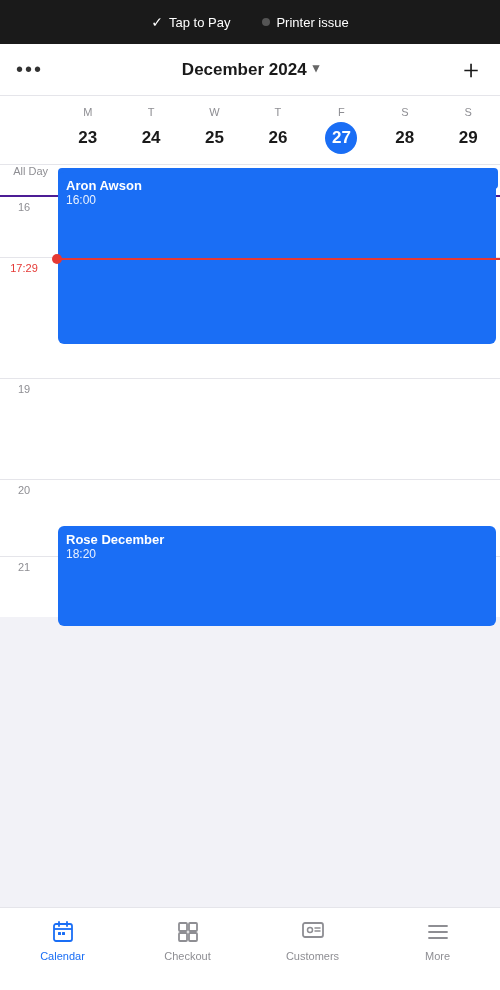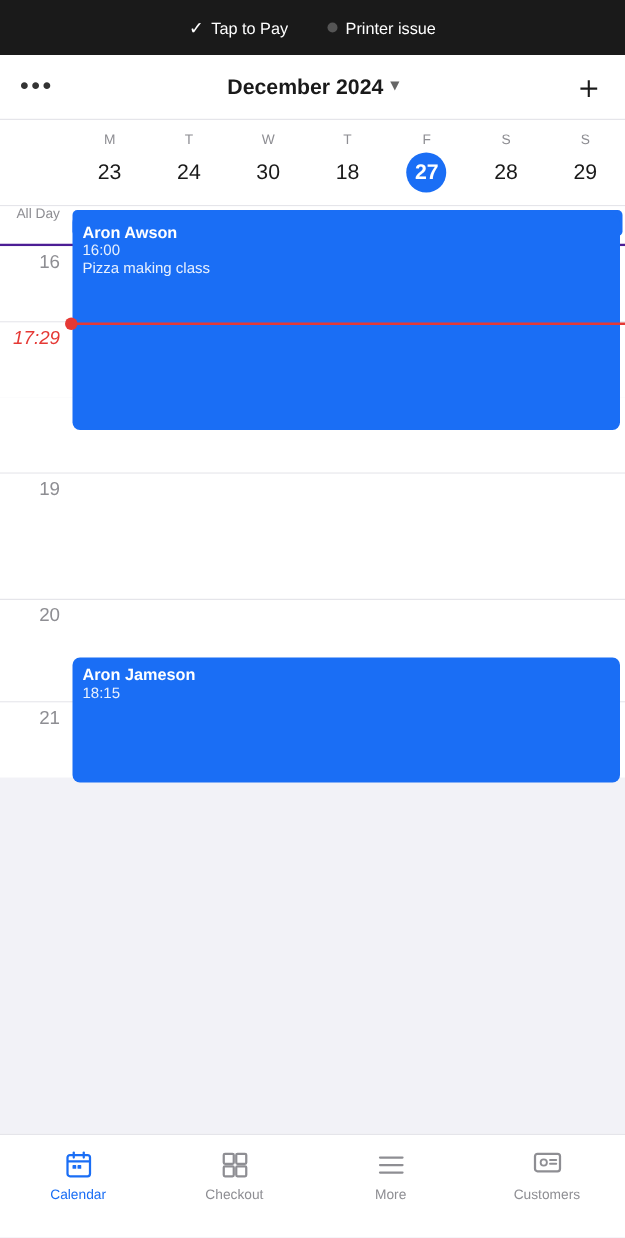--- a/index.html
+++ b/index.html
@@ -98,21 +98,21 @@
       padding: 4px 0;
     }
     .week-day-name {
       font-size: 11px;
       color: #8e8e93;
       font-weight: 500;
       text-transform: uppercase;
     }
     .week-day-num {
       font-size: 17px;
-      font-weight: 400;
+      font-weight: 700;
       color: #1a1a1a;
       width: 32px;
       height: 32px;
       display: flex;
       align-items: center;
       justify-content: center;
       border-radius: 50%;
     }
     .week-day-num.today {
       background: #1a6ef5;
@@ -157,29 +157,28 @@
       display: flex;
       min-height: 60px;
       position: relative;
       background: white;
     }
     .time-row:not(:last-child) {
       border-bottom: 1px solid #e5e5ea;
     }
     .time-label {
       width: 56px;
-      font-size: 15px;
+      font-size: 11px;
       color: #8e8e93;
-      text-align: right;
+      text-align: center;
       padding-right: 8px;
       padding-top: 4px;
     }
     .time-label.now-time {
       color: #e53935;
-      font-style: italic;
     }
     .time-content {
       flex: 1;
       position: relative;
       min-height: 60px;
     }
 
     
     .now-line {
       position: absolute;
@@ -298,25 +297,25 @@
   <div class="week-day">
     <span class="week-day-name">M</span>
     <span class="week-day-num">23</span>
   </div>
   <div class="week-day">
     <span class="week-day-name">T</span>
     <span class="week-day-num">24</span>
   </div>
   <div class="week-day">
     <span class="week-day-name">W</span>
-    <span class="week-day-num">30</span>
+    <span class="week-day-num">25</span>
   </div>
   <div class="week-day">
     <span class="week-day-name">T</span>
-    <span class="week-day-num">18</span>
+    <span class="week-day-num">26</span>
   </div>
   <div class="week-day">
     <span class="week-day-name">F</span>
     <span class="week-day-num today">27</span>
   </div>
   <div class="week-day">
     <span class="week-day-name">S</span>
     <span class="week-day-num">28</span>
   </div>
   <div class="week-day">
@@ -373,31 +372,30 @@
 <div style="position: absolute; top: 0; left: 0; width: 500px; pointer-events: none;">
 
   <div class="event-block blue" style="position: absolute; 
               top: 172px; 
               left: 58px; 
               right: 4px; 
               height: 172px;
               pointer-events: auto;">
     <div class="event-title">Aron Awson</div>
     <div class="event-time">16:00</div>
-    <div class="event-desc">Pizza making class</div>
   </div>
 
   <div class="event-block blue" style="position: absolute;
               top: 526px;
               left: 58px;
               right: 4px;
               height: 100px;
               pointer-events: auto;">
-    <div class="event-title">Aron Jameson</div>
-    <div class="event-time">18:15</div>
+    <div class="event-title">Rose December</div>
+    <div class="event-time">18:20</div>
   </div>
 </div>
 
 <div class="bottom-nav">
 
   <div class="nav-item">
     <div class="nav-icon">
       <svg viewBox="0 0 24 24" fill="none" xmlns="http://www.w3.org/2000/svg">
         <rect x="3" y="4" width="18" height="17" rx="2" stroke="#1a6ef5" stroke-width="1.8"></rect>
         <line x1="3" y1="9" x2="21" y2="9" stroke="#1a6ef5" stroke-width="1.8"></line>
@@ -418,33 +416,33 @@
         <rect x="3" y="13" width="8" height="8" rx="1" stroke="#8e8e93" stroke-width="1.8"></rect>
         <rect x="13" y="13" width="8" height="8" rx="1" stroke="#8e8e93" stroke-width="1.8"></rect>
       </svg>
     </div>
     <span class="nav-label">Checkout</span>
   </div>
 
   <div class="nav-item">
     <div class="nav-icon">
       <svg viewBox="0 0 24 24" fill="none" xmlns="http://www.w3.org/2000/svg">
-        <line x1="3" y1="6" x2="21" y2="6" stroke="#8e8e93" stroke-width="1.8" stroke-linecap="round"></line>
-        <line x1="3" y1="12" x2="21" y2="12" stroke="#8e8e93" stroke-width="1.8" stroke-linecap="round"></line>
-        <line x1="3" y1="18" x2="21" y2="18" stroke="#8e8e93" stroke-width="1.8" stroke-linecap="round"></line>
-      </svg>
-    </div>
-    <span class="nav-label">More</span>
-  </div>
-
-  <div class="nav-item">
-    <div class="nav-icon">
-      <svg viewBox="0 0 24 24" fill="none" xmlns="http://www.w3.org/2000/svg">
         <rect x="2" y="3" width="20" height="14" rx="2" stroke="#8e8e93" stroke-width="1.8"></rect>
         <circle cx="9" cy="10" r="2.5" stroke="#8e8e93" stroke-width="1.5"></circle>
         <line x1="14" y1="8" x2="19" y2="8" stroke="#8e8e93" stroke-width="1.5" stroke-linecap="round"></line>
         <line x1="14" y1="11" x2="19" y2="11" stroke="#8e8e93" stroke-width="1.5" stroke-linecap="round"></line>
       </svg>
     </div>
     <span class="nav-label">Customers</span>
   </div>
 
+  <div class="nav-item">
+    <div class="nav-icon">
+      <svg viewBox="0 0 24 24" fill="none" xmlns="http://www.w3.org/2000/svg">
+        <line x1="3" y1="6" x2="21" y2="6" stroke="#8e8e93" stroke-width="1.8" stroke-linecap="round"></line>
+        <line x1="3" y1="12" x2="21" y2="12" stroke="#8e8e93" stroke-width="1.8" stroke-linecap="round"></line>
+        <line x1="3" y1="18" x2="21" y2="18" stroke="#8e8e93" stroke-width="1.8" stroke-linecap="round"></line>
+      </svg>
+    </div>
+    <span class="nav-label">More</span>
+  </div>
+
 </div>
 
 </body></html>

